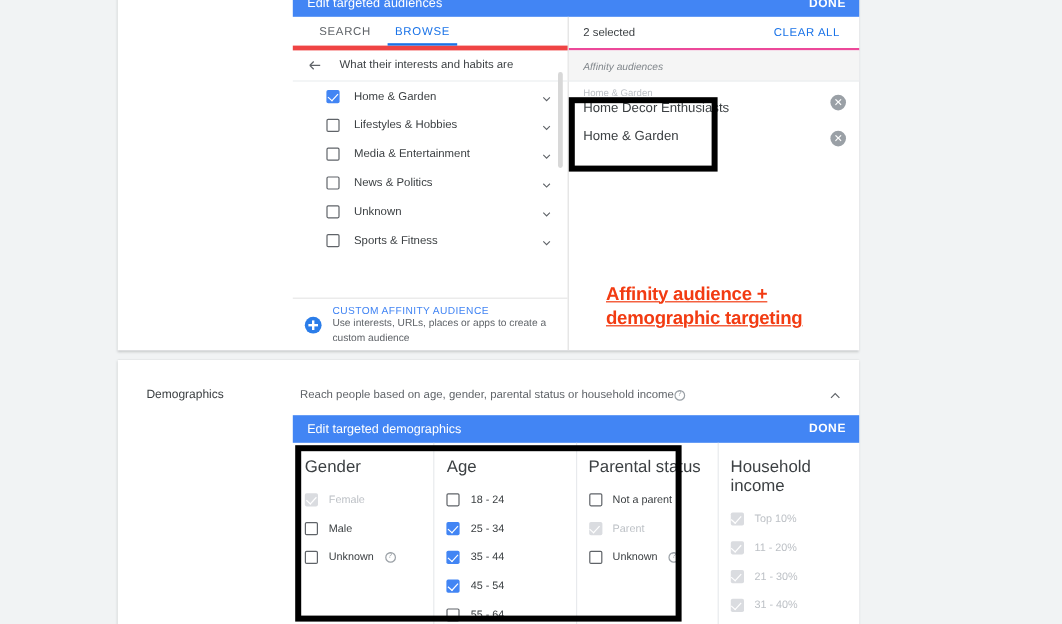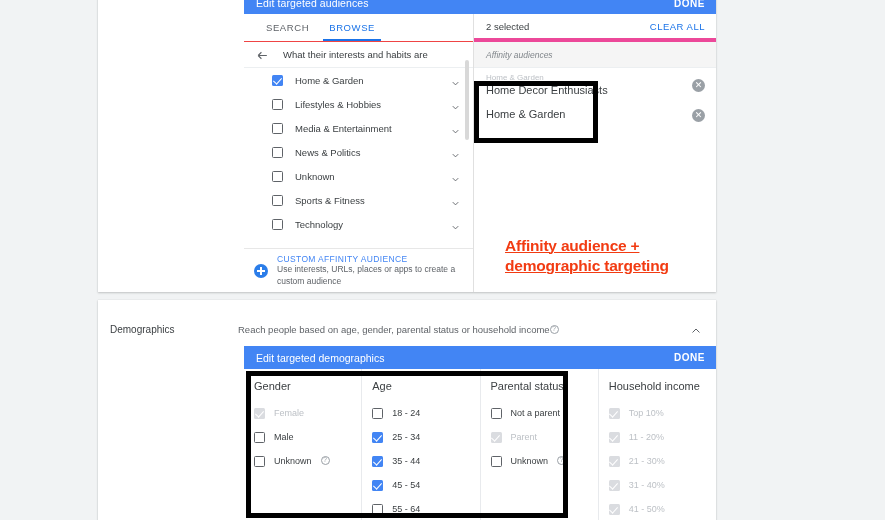--- a/index.html
+++ b/index.html
@@ -37,21 +37,21 @@
   
   .editor {
     position: absolute; left: 146px; right: 0; top: 22px; bottom: 0;
     display: flex;
   }
   .pane-left  { width: 230px; border-right: 1px solid #e0e0e0; position: relative; }
   .pane-right { flex: 1; position: relative; }
 
   .tabs {
     height: 28px; display: flex; align-items: stretch;
-    border-bottom: 1px solid #ef4444; padding-left: 12px;
+    border-bottom: 4px solid #ef4444; padding-left: 12px;
   }
   .tab {
     display: flex; align-items: center; padding: 0 10px;
     font-size: 9.5px; color: #5f6368; letter-spacing: .6px; cursor: pointer;
     position: relative;
   }
   .tab.active { color: #1a73e8; }
   .tab.active::after {
     content: ""; position: absolute; left: 4px; right: 4px; bottom: 0;
     height: 2px; background: #1a73e8;
@@ -95,21 +95,21 @@
   .plus-icon::before { left: 3px; right: 3px; top: 6px; height: 2px; }
   .plus-icon::after  { top: 3px; bottom: 3px; left: 6px; width: 2px; }
   .custom-title {
     font-size: 8.5px; font-weight: normal; color: #4285f4; letter-spacing: .35px;
   }
   .custom-sub { font-size: 8.5px; color: #5f6368; line-height: 1.3; }
 
   
   .sel-head {
     height: 28px; display: flex; align-items: center; justify-content: space-between;
-    padding: 0 11px 0 12px; border-bottom: 4px solid #ec4899;
+    padding: 0 16px 0 12px; border-bottom: 2px solid #ec4899;
   }
   .sel-count { font-size: 9.5px; color: #3c4043; }
   .clear-all {
     font-size: 9.5px; color: #1a73e8; letter-spacing: .5px; cursor: pointer;
   }
   .sel-group {
     height: 26px; display: flex; align-items: center; padding-left: 12px;
     background: #f5f5f5; border-bottom: 1px solid #eceff1;
   }
   .sel-group span { font-size: 8.5px; color: #80868b; font-style: italic; }
@@ -122,21 +122,21 @@
   .sel-name { font-size: 11px; color: #3c4043; line-height: 1.25; }
   .remove-icon {
     width: 13px; height: 13px; border-radius: 50%;
     background: #9aa0a6; color: #fff; flex: none;
     display: flex; align-items: center; justify-content: center;
     font-size: 9px; line-height: 1; cursor: pointer; font-family: "Liberation Sans", sans-serif;
   }
 
   
   .demo-head {
-    position: absolute; top: 12px; left: 0; right: 0; height: 34px;
+    position: absolute; top: 12px; left: 12px; right: 0; height: 34px;
     display: flex; align-items: center;
   }
   .demo-head .sect-title {
     position: absolute; left: 12px; font-size: 10px; color: #3c4043;
   }
   .demo-head .sect-desc {
     position: absolute; left: 140px; font-size: 9.5px; color: #5f6368;
     display: flex; align-items: center; gap: 0;
   }
   .demo-head .collapse { position: absolute; right: 14px; width: 12px; height: 12px; color: #5f6368; }
@@ -157,23 +157,23 @@
     padding: 0 11px 0 12px;
   }
   .demo-bar .title { color: #fff; font-size: 10.5px; }
   .demo-bar .done { color: #fff; font-size: 10px; font-weight: bold; letter-spacing: .5px; cursor: pointer; }
 
   .demo-cols { display: flex; height: calc(100% - 23px); }
   .demo-col {
     flex: 1; border-right: 1px solid #e8eaed; padding: 11px 0 0 10px;
   }
   .demo-col:last-child { border-right: none; }
-  .col-head { font-size: 11px; color: #3c4043; margin-bottom: 16px; }
+  .col-head { font-size: 14px; color: #3c4043; margin-bottom: 8px; }
   .opt {
-    display: flex; align-items: flex-start; gap: 9px; height: 24px;
+    display: flex; align-items: center; gap: 9px; height: 24px;
   }
   .opt .txt { font-size: 9px; color: #3c4043; }
   .opt.disabled .txt { color: #bdc1c6; }
 
   
   .cb { width: 11px; height: 11px; flex: none; position: relative; }
   .cb.off { border: 1.5px solid #5f6368; border-radius: 1.5px; background: #fff; }
   .cb.on  { background: #4285f4; border-radius: 1.5px; }
   .cb.dis { background: #dadce0; border-radius: 1.5px; }
   .cb.on::after, .cb.dis::after {
@@ -264,27 +264,20 @@
             <div class="list-row">
               <span class="cb off"></span>
               <span class="label">Unknown</span>
               <span class="chev"><svg viewBox="0 0 24 24" width="11" height="11" fill="none" stroke="currentColor" stroke-width="2">
                   <path d="M6 9l6 6 6-6"></path>
                 </svg></span>
             </div>
             <div class="list-row">
               <span class="cb off"></span>
               <span class="label">Sports &amp; Fitness</span>
-              <span class="chev"><svg viewBox="0 0 24 24" width="11" height="11" fill="none" stroke="currentColor" stroke-width="2">
-                  <path d="M6 9l6 6 6-6"></path>
-                </svg></span>
-            </div>
-            <div class="list-row">
-              <span class="cb off"></span>
-              <span class="label">Technology</span>
               <span class="chev"><svg viewBox="0 0 24 24" width="11" height="11" fill="none" stroke="currentColor" stroke-width="2">
                   <path d="M6 9l6 6 6-6"></path>
                 </svg></span>
             </div>
           </div>
         <div class="scrollthumb"></div>
 
         <div class="custom-row">
           <span class="plus-icon"></span>
           <span>

